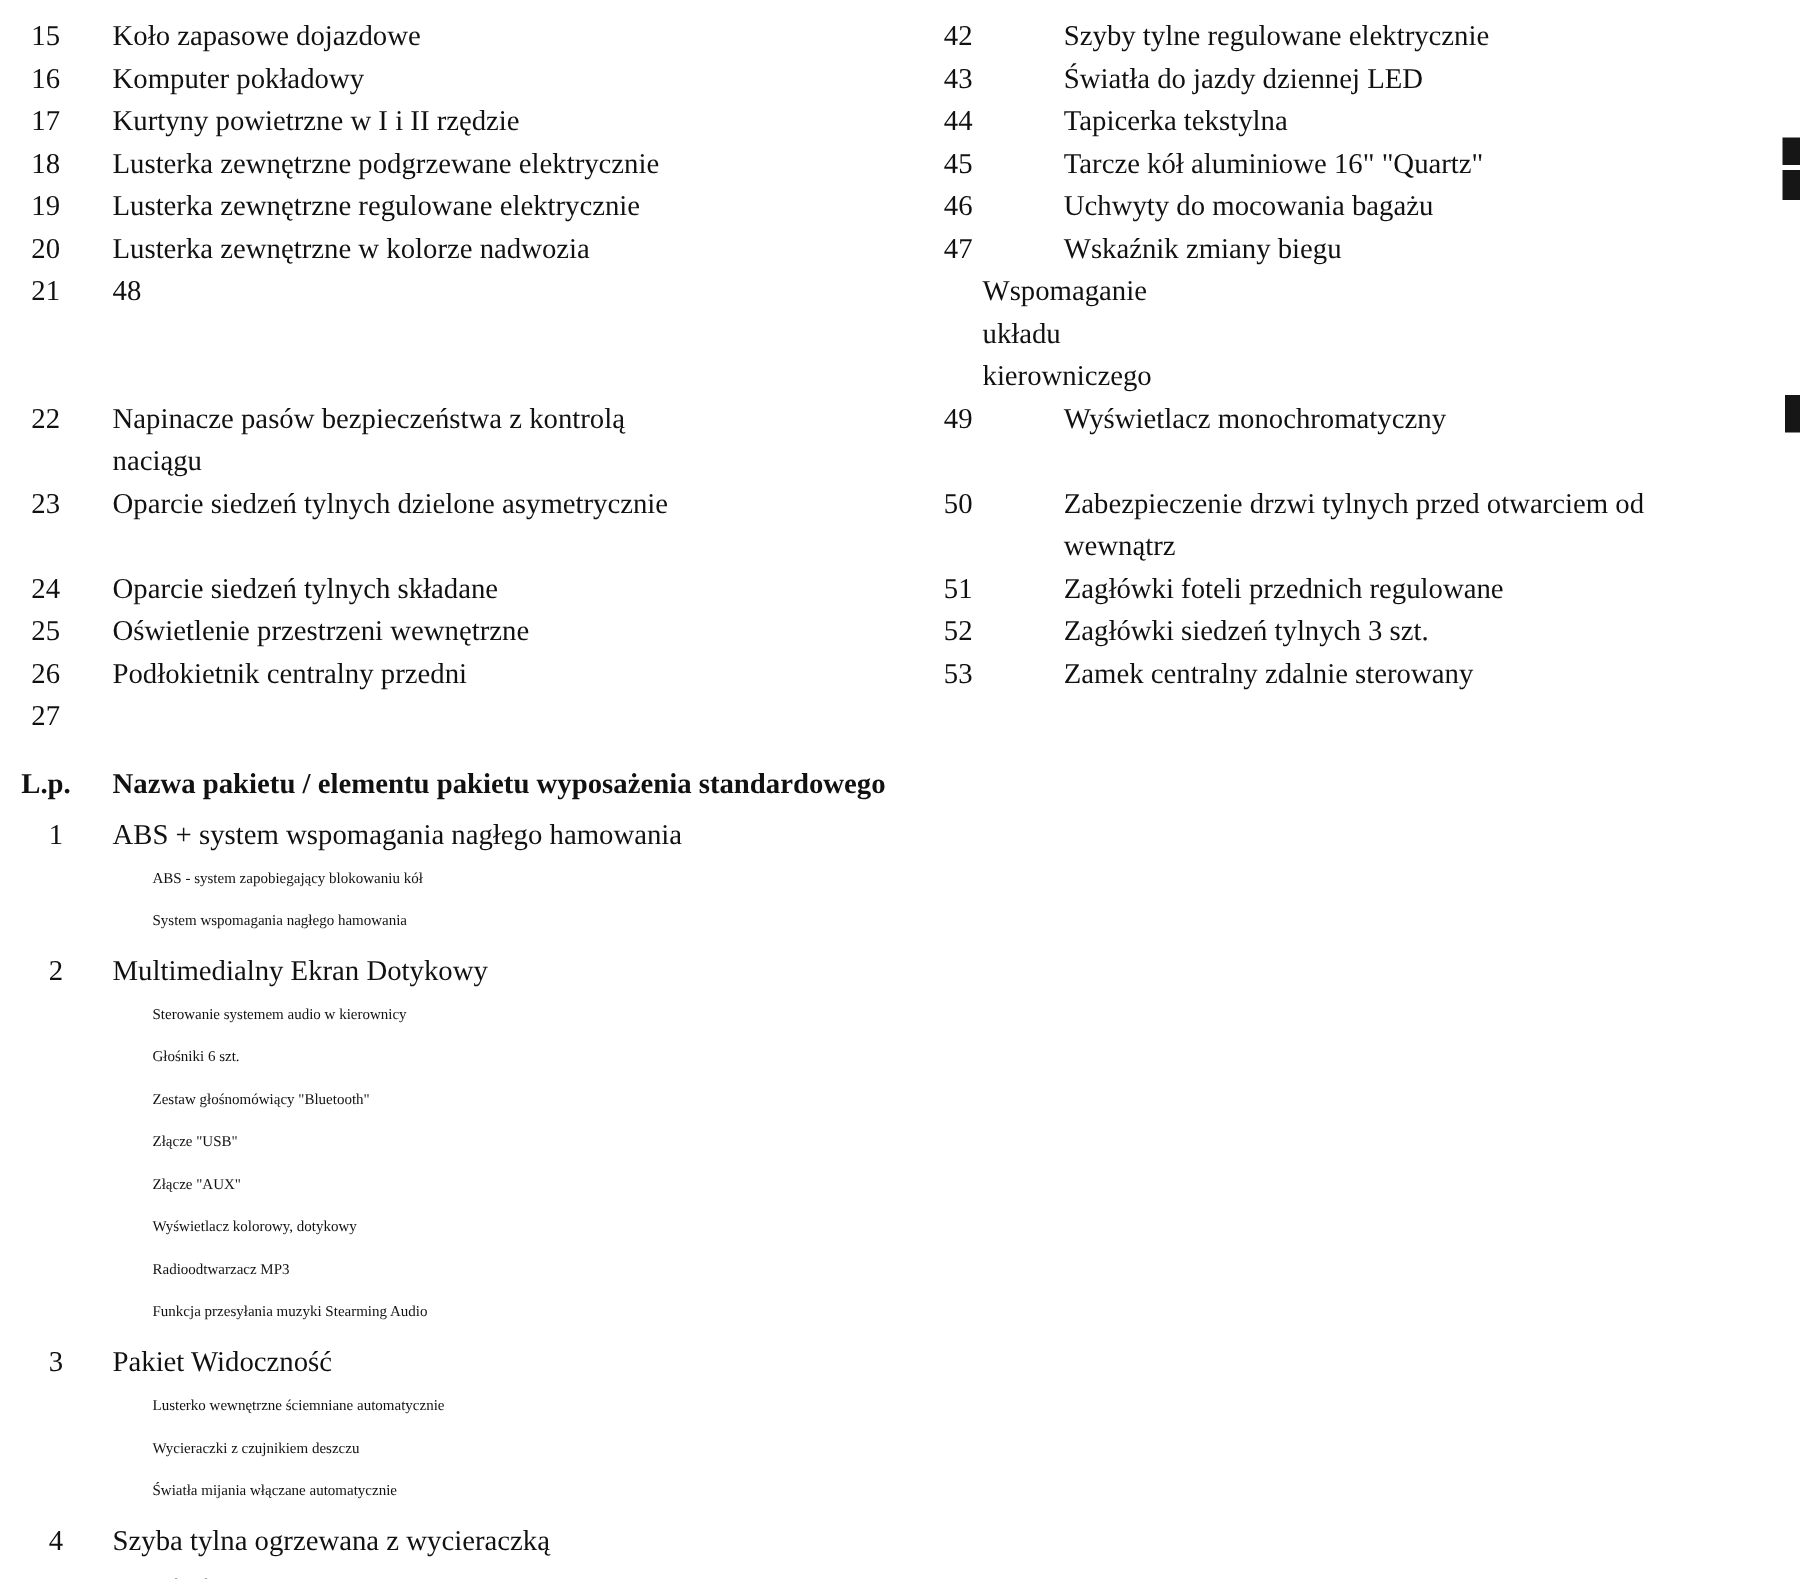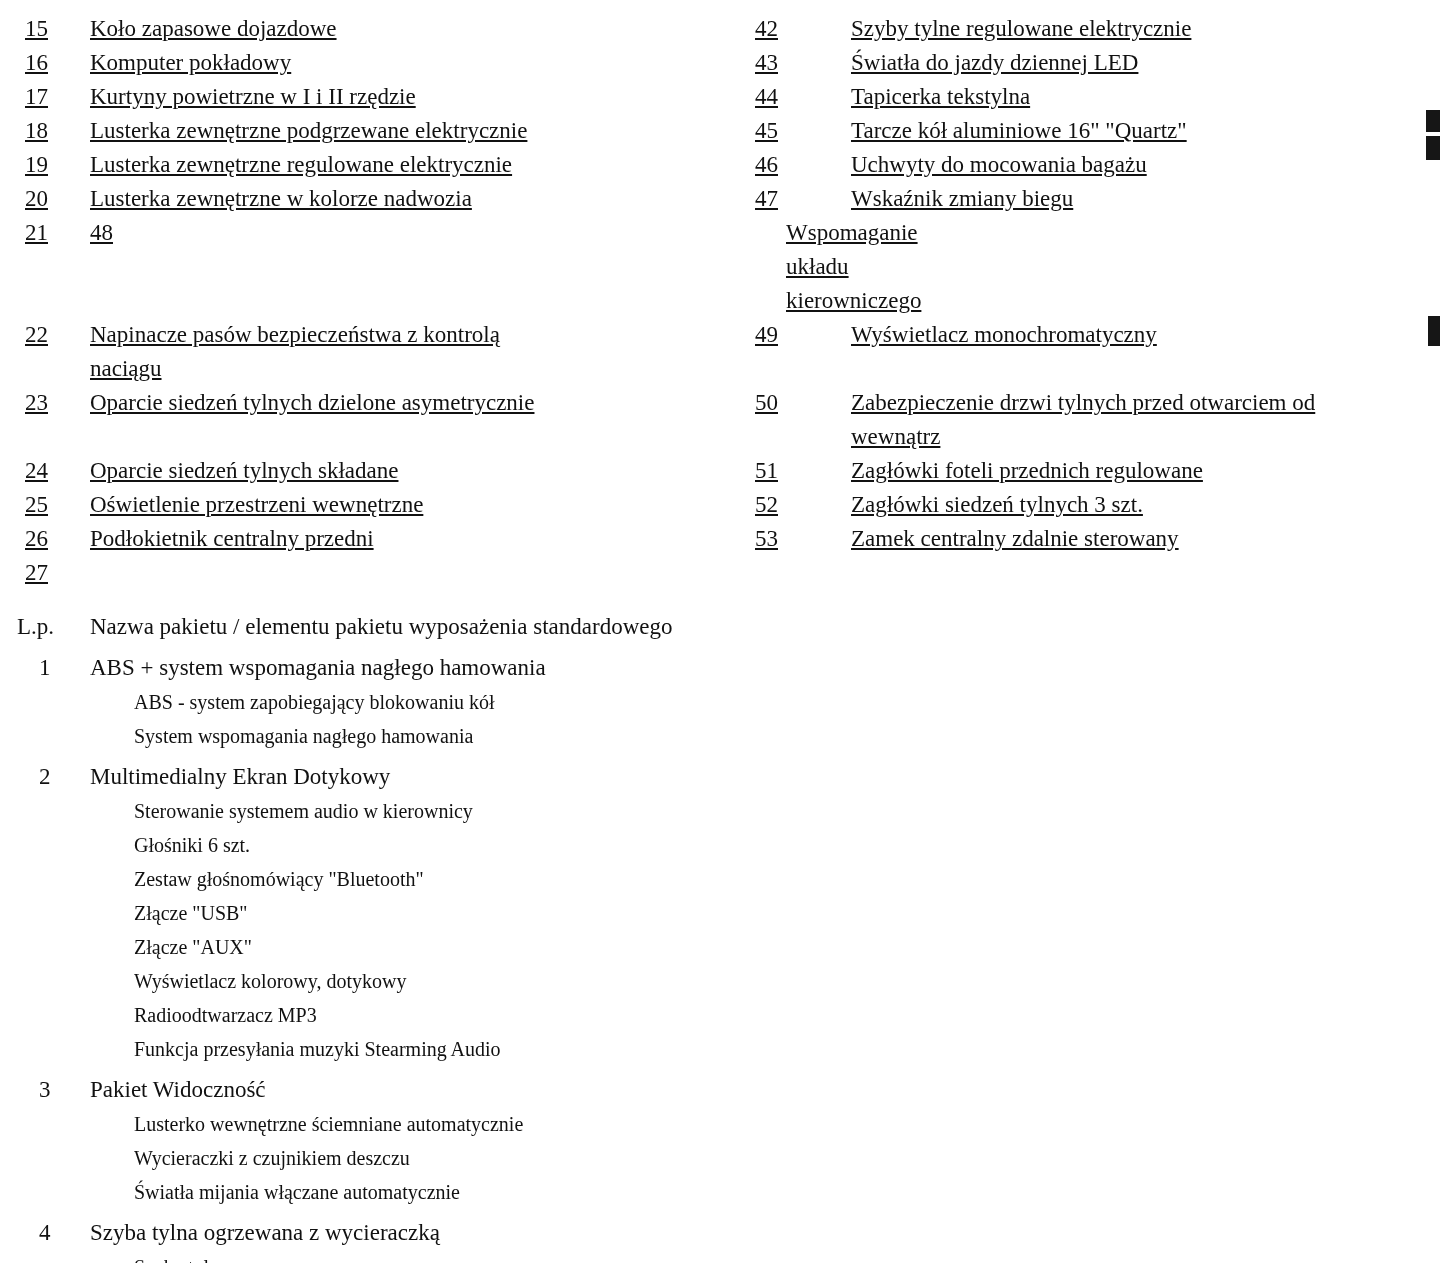--- a/index.html
+++ b/index.html
@@ -21,48 +21,46 @@
   }
 
   
   .equip-table { width: 1440px; }
   .equip-row {
     display: grid;
     grid-template-columns: 65px 665px 65px 1fr;
     padding-left: 25px;
     font-size: 23px;
     line-height: 34px;
-    text-decoration: underline;
   }
   .equip-row .num {
     font-size: 23px;
   }
   .equip-row .txt {
     white-space: pre-line;
   }
   .equip-row .txt.left-txt { padding-right: 48px; }
   .equip-row .txt.right-txt { padding-right: 12px; margin-left: 31px; }
 
   
   .pkg-section { margin-top: 20px; }
   .pkg-row {
     display: grid;
     grid-template-columns: 73px 1fr;
     padding-left: 17px;
     font-size: 23px;
     line-height: 34px;
   }
-  .pkg-header { font-weight: 400; }
+  .pkg-header { font-weight: 700; }
   .pkg-item-main { margin-top: 7px; }
   .pkg-item-main .pkg-num { padding-left: 22px; }
   .pkg-sub {
     padding-left: 122px;
-    font-size: 20px;
+    font-size: 12px;
     line-height: 34px;
-    margin-left: 12px;
   }
 
   
   .artifact {
     position: absolute;
     background: #161616;
   }
   #artifact-1 { left: 1426px; top: 110px; width: 14px; height: 22px; }
   #artifact-2 { left: 1426px; top: 136px; width: 14px; height: 24px; }
   #artifact-3 { left: 1428px; top: 316px; width: 12px; height: 30px; }

